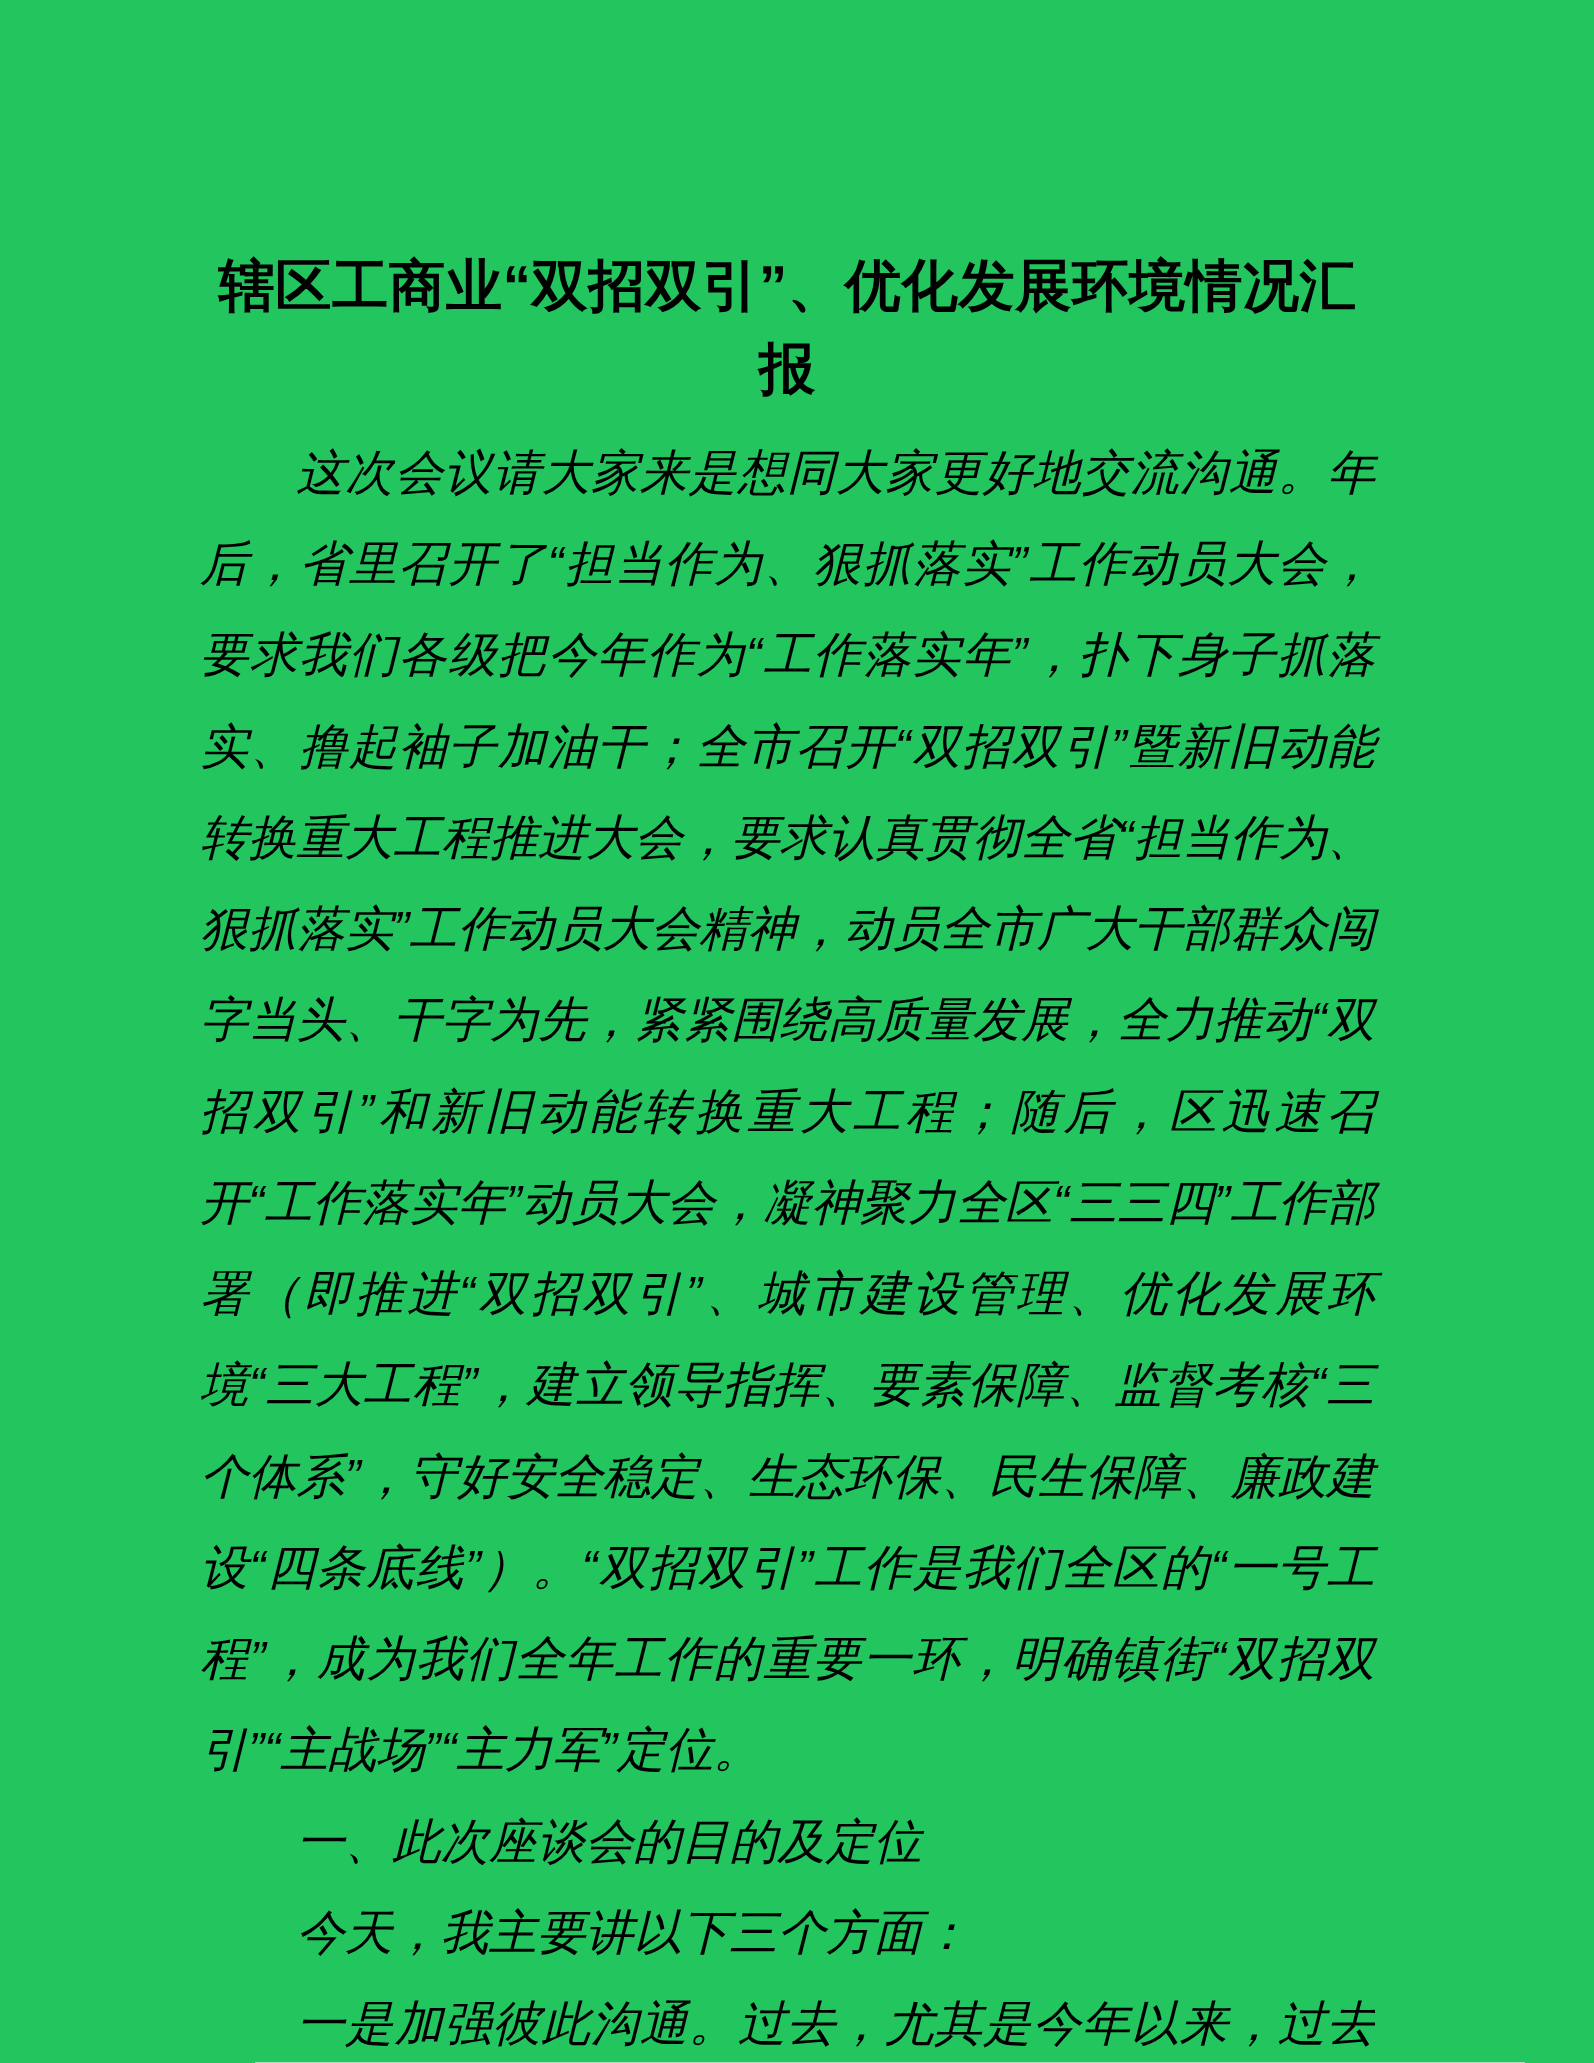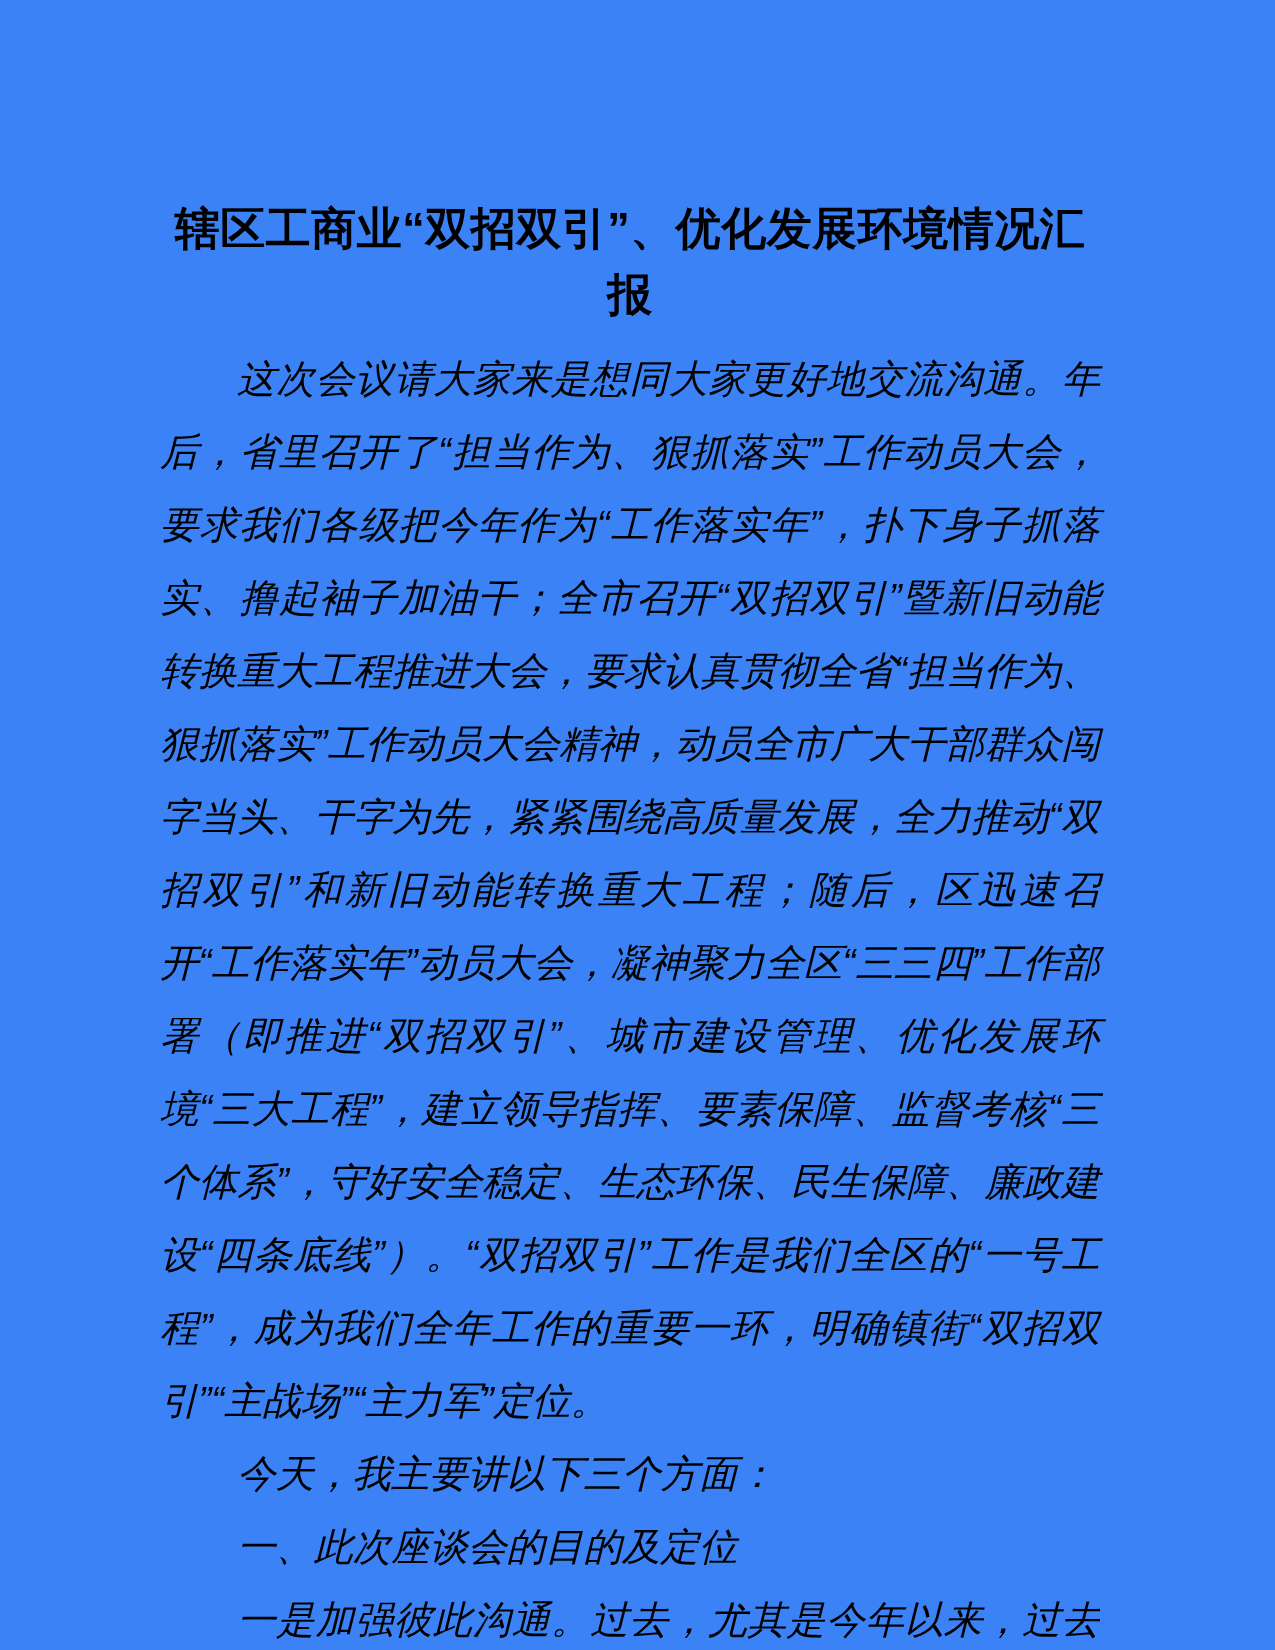--- a/index.html
+++ b/index.html
@@ -8,21 +8,21 @@
     background: #ffffff;
   }
   body {
     font-family: "Liberation Sans", "DejaVu Sans", sans-serif;
     color: #000000;
   }
   .page {
     position: relative;
     width: 1275px;
     height: 1650px;
-    background: #3b82f6;
+    background: #22c55e;
     margin: 0 auto;
     overflow: hidden;
     box-sizing: border-box;
   }
   .content {
     position: absolute;
     left: 160px;
     top: 196px;
     width: 940px;
   }
@@ -59,20 +59,20 @@
 </head>
 <body>
 
 <div class="page">
   <div class="content">
 
     <h1 class="doc-title">辖区工商业“双招双引”、优化发展环境情况汇报</h1>
 
     <p class="para">这次会议请大家来是想同大家更好地交流沟通。年后，省里召开了“担当作为、狠抓落实”工作动员大会，要求我们各级把今年作为“工作落实年”，扑下身子抓落实、撸起袖子加油干；全市召开“双招双引”暨新旧动能转换重大工程推进大会，要求认真贯彻全省“担当作为、狠抓落实”工作动员大会精神，动员全市广大干部群众闯字当头、干字为先，紧紧围绕高质量发展，全力推动“双招双引”和新旧动能转换重大工程；随后，区迅速召开“工作落实年”动员大会，凝神聚力全区“三三四”工作部署（即推进“双招双引”、城市建设管理、优化发展环境“三大工程”，建立领导指挥、要素保障、监督考核“三个体系”，守好安全稳定、生态环保、民生保障、廉政建设“四条底线”）。“双招双引”工作是我们全区的“一号工程”，成为我们全年工作的重要一环，明确镇街“双招双引”“主战场”“主力军”定位。</p>
 
+    <p class="para">一、此次座谈会的目的及定位</p>
+
     <p class="para">今天，我主要讲以下三个方面：</p>
-
-    <p class="para">一、此次座谈会的目的及定位</p>
 
     <p class="para clipped">一是加强彼此沟通。过去，尤其是今年以来，过去过多地顾忌有关纪律规矩，除了必要的具体工作的对接、推进外，调研、谈心、感情互动等活动少了，我们之间沟通交流的机会少</p>
 
   </div>
 </div>
 
 </body></html>

